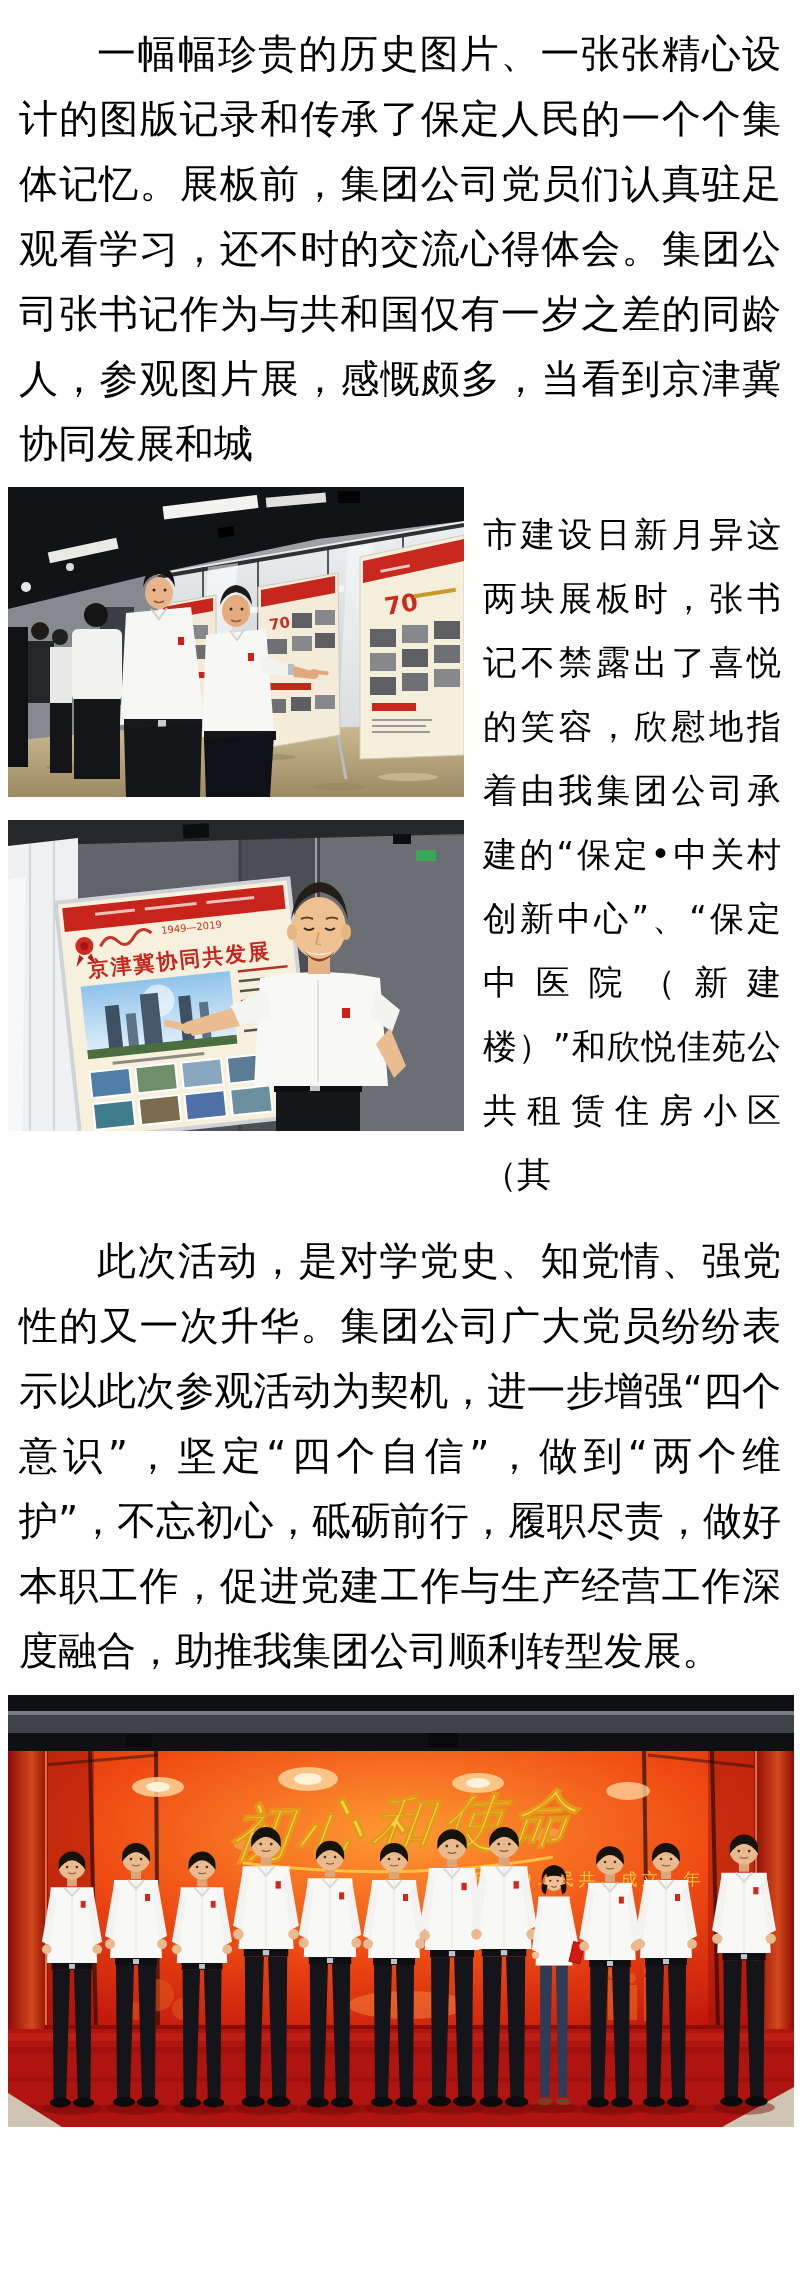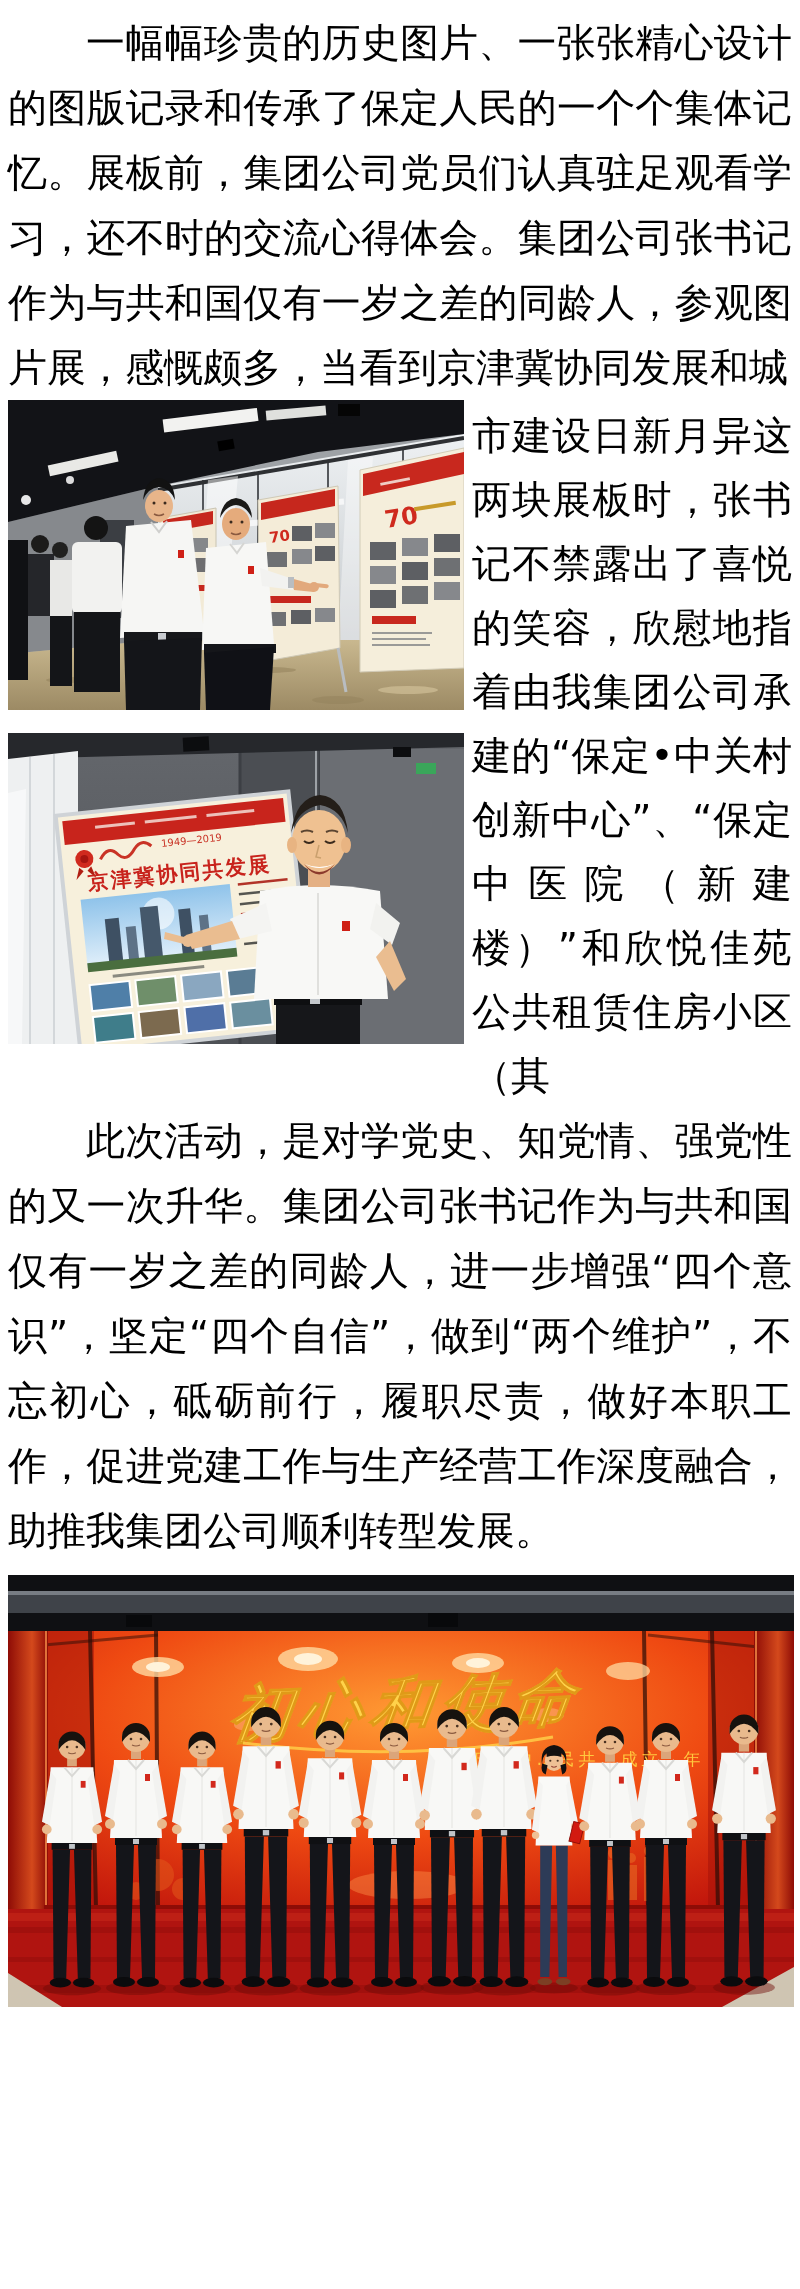--- a/index.html
+++ b/index.html
@@ -1,25 +1,25 @@
 <!DOCTYPE html>
 <html><head>
 <meta charset="utf-8">
 <style>
   *{box-sizing:border-box}
   html,body{margin:0;padding:0;background:#ffffff}
   .page{width:800px;padding:10px 8px 9px;background:#ffffff;color:#000;
         font-family:"DejaVu Sans","Liberation Sans",sans-serif}
-  .para{margin:0;font-size:39px;line-height:65px;text-align:justify;
+  .para{margin:11px;font-size:39px;line-height:65px;text-align:justify;
         font-weight:500;word-break:break-all}
   .indent{text-indent:2em}
   .rest{margin-top:12px}
   .wrap-row{display:flex;align-items:flex-start}
   .photo-col{flex:0 0 456px;margin-right:8px}
-  .text-col{flex:1;font-size:39px;line-height:64px;text-align:justify;
+  .text-col{flex:1;font-size:34px;line-height:64px;text-align:justify;
             padding-top:4px;font-weight:500;word-break:break-all}
   .photo{line-height:0;font-size:0}
   .photo1{margin-bottom:23px}
   .photo3{margin-top:12px}
   svg{display:block}
 </style>
 </head>
 <body>
 
 <div class="page">
@@ -260,21 +260,21 @@
             <path d="M297,131 Q311,139 326,131 Q311,137 297,131 Z" fill="#ffffff"></path>
           </g>
         </svg>
       </div>
     </div>
 
     <div class="text-col para">市建设日新月异这两块展板时，张书记不禁露出了喜悦的笑容，欣慰地指着由我集团公司承建的“保定•中关村创新中心”、“保定中医院（新建楼）”和欣悦佳苑公共租赁住房小区（其</div>
   </div>
 
 
-  <p class="para indent">此次活动，是对学党史、知党情、强党性的又一次升华。集团公司张书记作为与共和国仅有一岁之差的同龄人，进一步增强“四个意识”，坚定“四个自信”，做到“两个维护”，不忘初心，砥砺前行，履职尽责，做好本职工作，促进党建工作与生产经营工作深度融合，助推我集团公司顺利转型发展。</p>
+  <p class="para indent">此次活动，是对学党史、知党情、强党性的又一次升华。集团公司广大党员纷纷表示以此次参观活动为契机，进一步增强“四个意识”，坚定“四个自信”，做到“两个维护”，不忘初心，砥砺前行，履职尽责，做好本职工作，促进党建工作与生产经营工作深度融合，助推我集团公司顺利转型发展。</p>
 
   <div class="photo photo3">
     <svg width="786" height="432" viewBox="0 0 786 432">
       <defs>
         <radialGradient id="p3glow" cx="0.5" cy="0.3" r="0.8">
           <stop offset="0" stop-color="#ff9a33"></stop>
             <stop offset="0.55" stop-color="#ef4a12"></stop>
             <stop offset="1" stop-color="#c2170c"></stop>
         </radialGradient>
         <linearGradient id="p3pillar" x1="0" y1="0" x2="1" y2="0">

